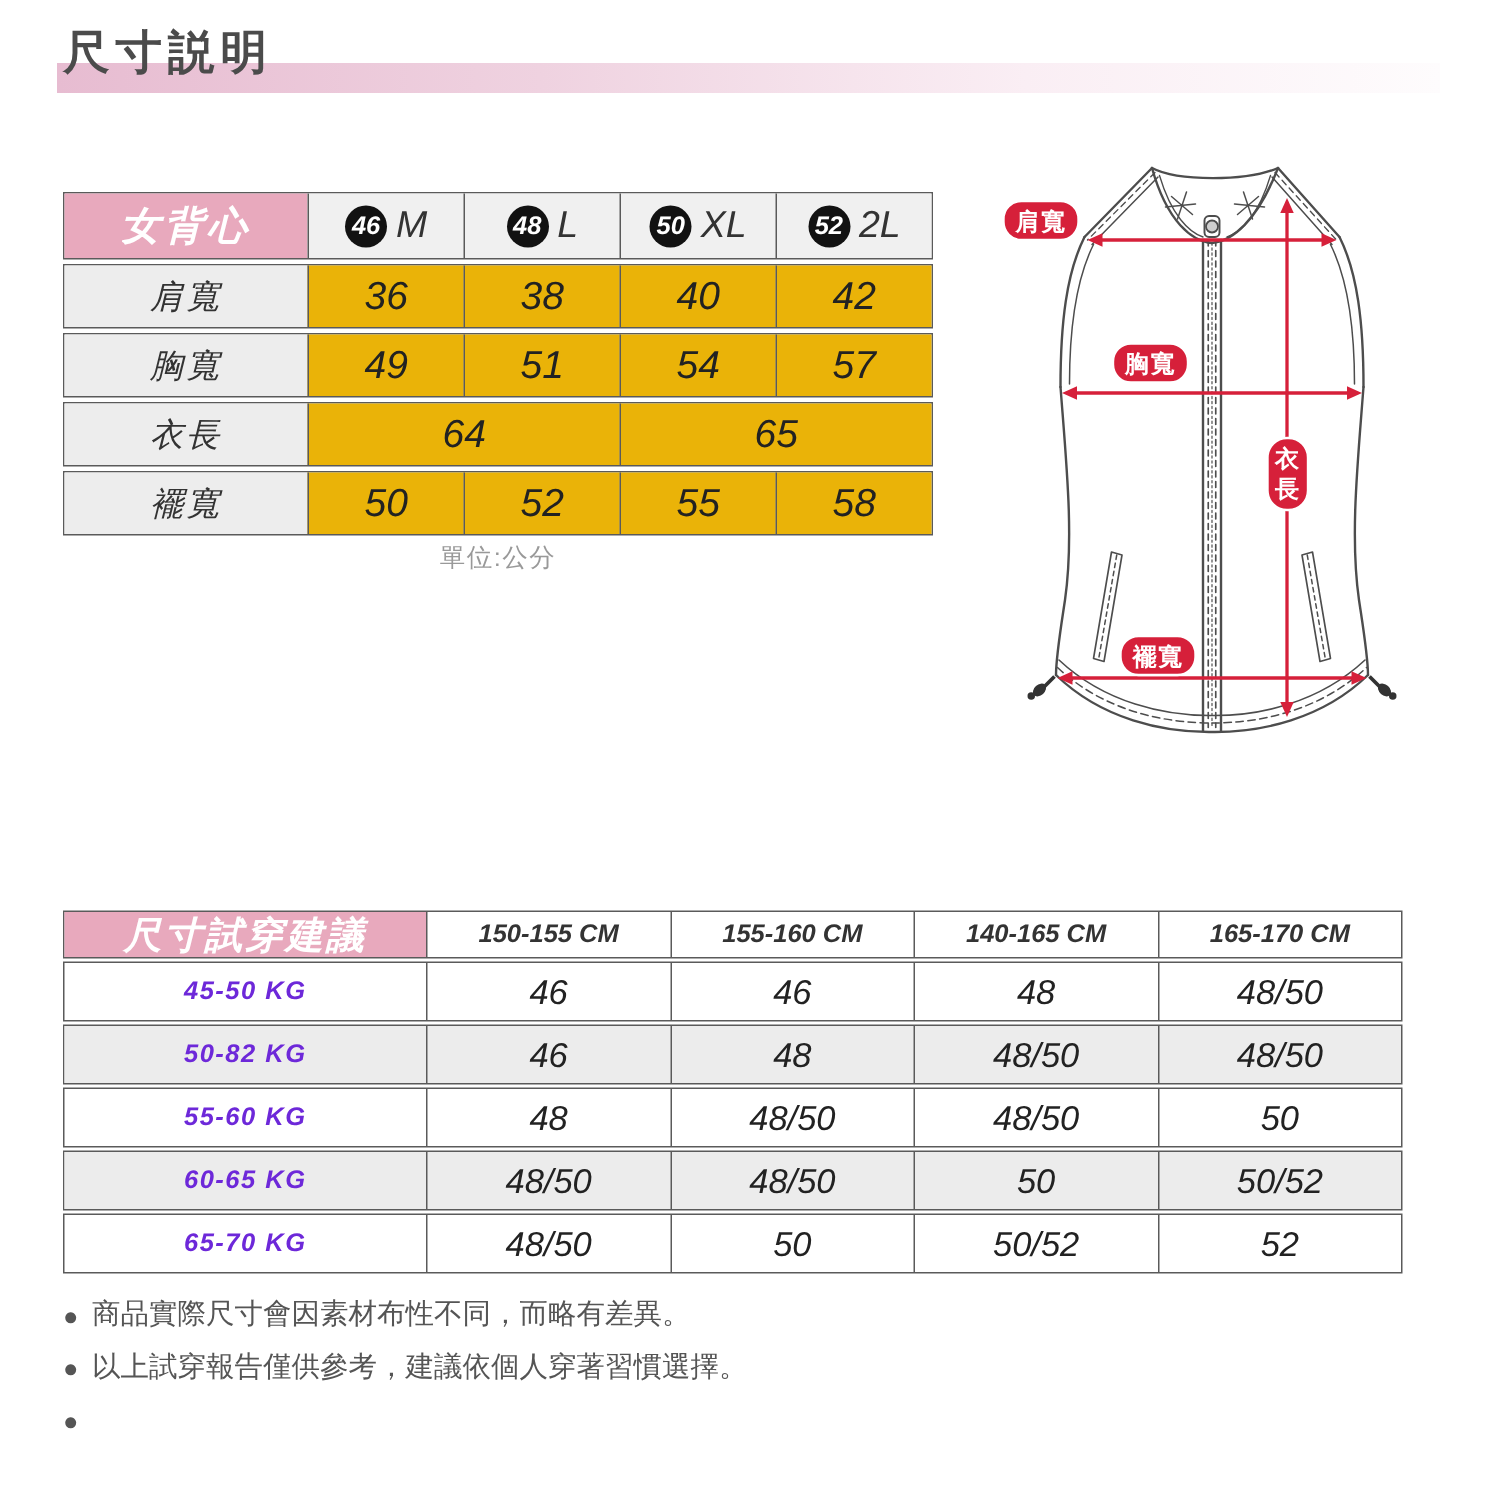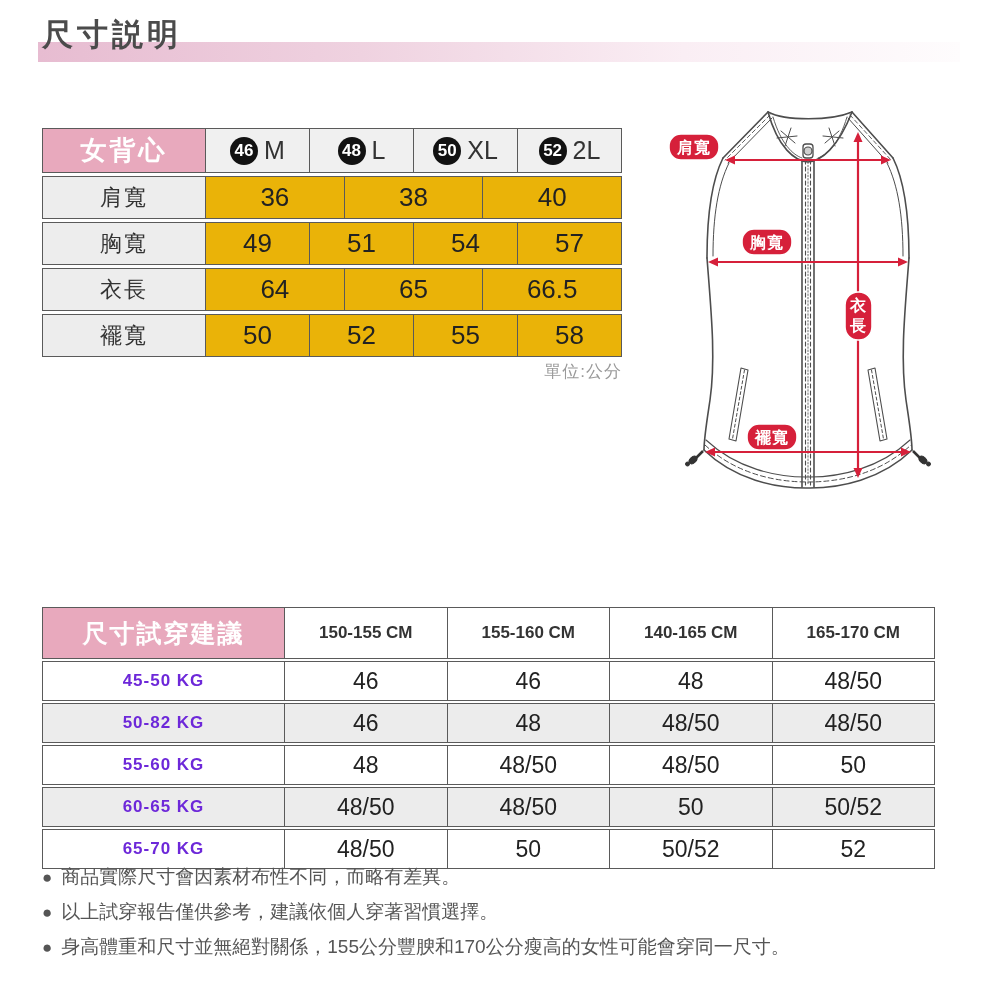--- a/index.html
+++ b/index.html
@@ -8,44 +8,44 @@
   .canvas { position:relative; width:1000px; height:1000px; background:#fff; overflow:hidden; }
 
   
   .title-bar { position:absolute; left:38px; top:42px; width:922px; height:20px;
     background:linear-gradient(90deg,#e7bcd1 0%,#efd2e0 35%,#faeef4 70%,#fefcfd 100%); }
   .page-title { position:absolute; left:42px; top:14px; font-size:31px; font-weight:bold;
     color:#4b4b4b; letter-spacing:4px; }
 
   
   .tbl { position:absolute; display:flex; flex-direction:column; }
-  .row { display:flex; border:1px solid #5a5a5a; background:#fff; }
+  .row { display:flex; border:1px solid #5a5a5a; background:#fff;font-style:italic; }
   .c { display:flex; align-items:center; justify-content:center; border-left:1px solid #5a5a5a; height:100%; }
   .c:first-child { border-left:none; }
 
   
   .tbl1 { left:42px; top:128px; width:580px; }
   .tbl1 .row { height:45px; margin-bottom:3px; }
   .tbl1 .row.data { height:43px; }
   .tbl1 .row:last-child { margin-bottom:0; }
   .tbl1 .lab { width:162px; background:#ededed; font-size:22px; color:#333; letter-spacing:2px; }
   .tbl1 .val { flex:1; background:#eab308; font-size:26px; color:#222; }
   .tbl1 .hdr-lab { background:#e8a9bd; color:#fff; font-size:26px; font-weight:bold; letter-spacing:3px; }
   .tbl1 .hdr-size { background:#f0f0f0; }
   .szc { width:28px; height:28px; border-radius:50%; background:#121212; color:#fff;
     font-weight:bold; font-size:17px; display:flex; align-items:center; justify-content:center;
     margin-right:6px; flex:0 0 auto; }
   .szl { font-size:25px; color:#333; }
-  .unit-note { position:absolute; left:42px; top:360px; width:580px; text-align:right;
+  .unit-note { position:absolute; left:42px; top:360px; width:580px; text-align:center;
     font-size:17px; color:#999; letter-spacing:1px; }
 
   
   .tbl2 { left:42px; top:607px; width:893px; }
   .tbl2 .row { height:40px; margin-bottom:2px; }
-  .tbl2 .row.hdr { height:52px; }
+  .tbl2 .row.hdr { height:32px; }
   .tbl2 .row:last-child { margin-bottom:0; }
   .tbl2 .lab { width:241px; font-size:17px; font-weight:bold; color:#6d28d9; letter-spacing:1px; }
   .tbl2 .val { flex:1; font-size:23px; color:#222; }
   .tbl2 .hdr .lab { background:#e8a9bd; color:#fff; font-size:25px; letter-spacing:2px; }
   .tbl2 .hdr .val { font-size:17px; font-weight:bold; color:#333; }
   .tbl2 .alt .c { background:#ececec; }
 
   
   .notes { position:absolute; left:40px; top:866px; width:920px; }
   .note { display:flex; align-items:flex-start; font-size:19px; color:#555; margin-bottom:13px; line-height:21px; }
@@ -81,33 +81,33 @@
       <div class="c val hdr-size">
         <span class="szc">52</span>
         <span class="szl">2L</span>
       </div>
     </div>
     <div class="row data">
       <div class="c lab">肩寬</div>
       <div class="c val">36</div>
       <div class="c val">38</div>
       <div class="c val">40</div>
+      <div class="c val">42</div>
     </div>
     <div class="row data">
       <div class="c lab">胸寬</div>
       <div class="c val">49</div>
       <div class="c val">51</div>
       <div class="c val">54</div>
       <div class="c val">57</div>
     </div>
     <div class="row data">
       <div class="c lab">衣長</div>
       <div class="c val">64</div>
       <div class="c val">65</div>
-      <div class="c val">66.5</div>
     </div>
     <div class="row data">
       <div class="c lab">襬寬</div>
       <div class="c val">50</div>
       <div class="c val">52</div>
       <div class="c val">55</div>
       <div class="c val">58</div>
     </div>
   </div>
   <div class="unit-note">單位:公分</div>
@@ -252,17 +252,16 @@
     <div class="note">
       <span class="bullet">●</span>
       <span>商品實際尺寸會因素材布性不同，而略有差異。</span>
     </div>
     <div class="note">
       <span class="bullet">●</span>
       <span>以上試穿報告僅供參考，建議依個人穿著習慣選擇。</span>
     </div>
     <div class="note">
       <span class="bullet">●</span>
-      <span>身高體重和尺寸並無絕對關係，155公分豐腴和170公分瘦高的女性可能會穿同一尺寸。</span>
     </div>
   </div>
 
 </div>
 
 </body></html>

